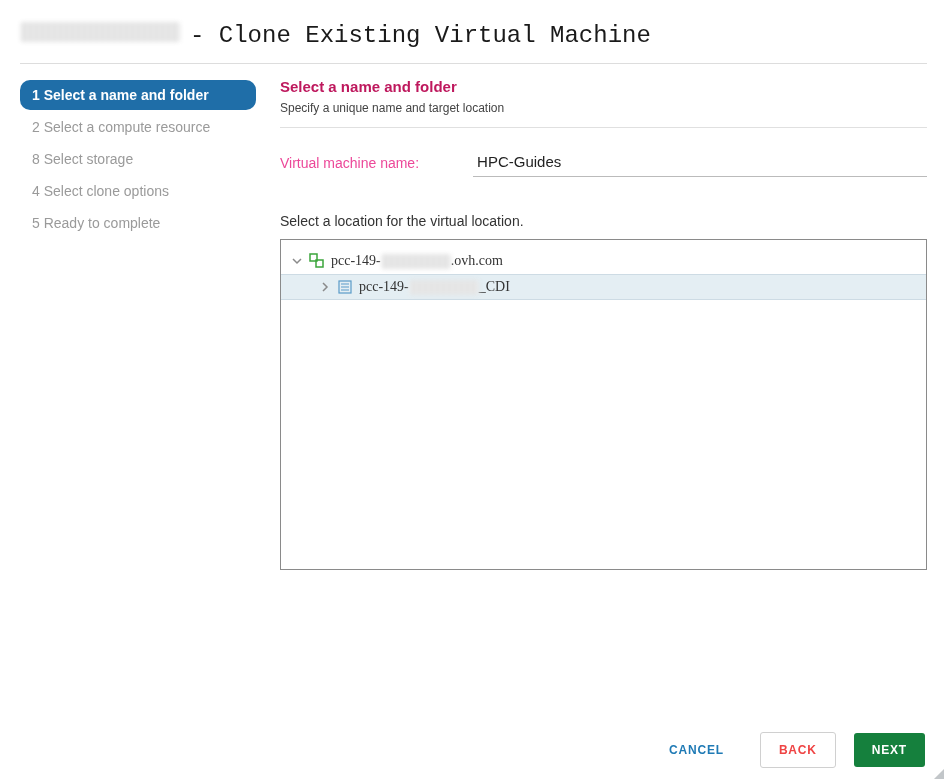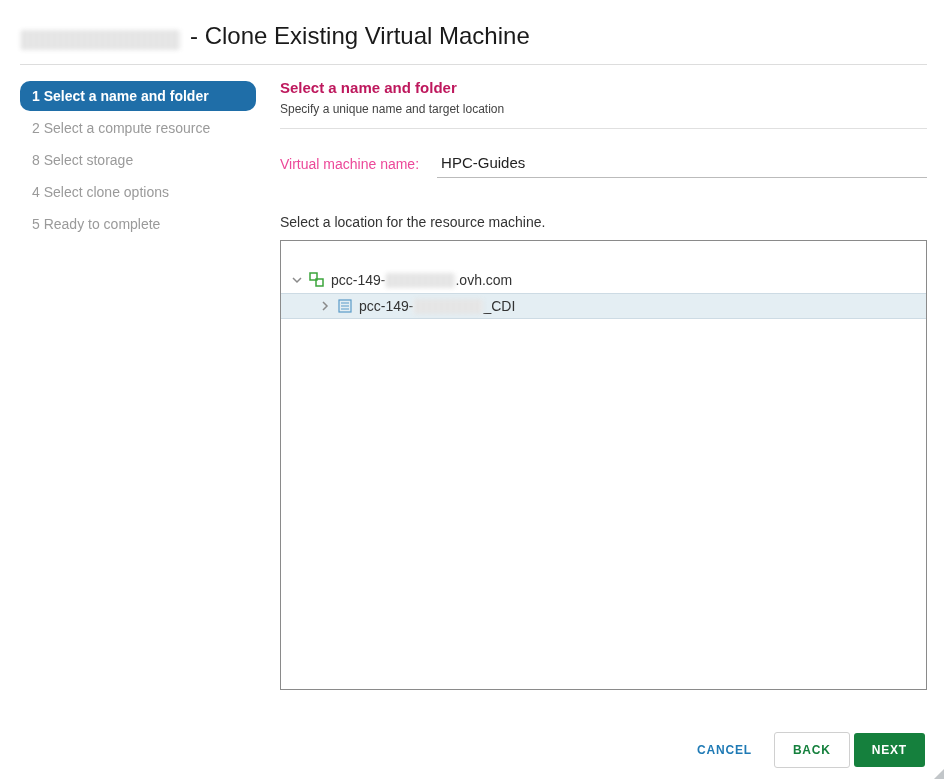--- a/index.html
+++ b/index.html
@@ -10,24 +10,25 @@
     color: #3b3b3b;
     width: 947px;
     height: 782px;
     position: relative;
   }
   .wizard {
     padding: 16px 20px 0 20px;
   }
   .wizard-header {
     display: flex;
-    align-items: flex-end;
+    align-items: flex-start;
     gap: 10px;
     padding: 6px 0 14px 0;
     border-bottom: 1px solid #ddd;
+    font-family: Liberation Mono, monospace;
   }
   .obscured {
     width: 160px; height: 20px;
     background: repeating-linear-gradient(90deg,#eee,#eee 3px,#ddd 3px,#ddd 6px);
     filter: blur(2px);
     border-radius: 2px;
   }
   .obscured.sm { width: 70px; height: 15px; display:inline-block; vertical-align:middle;}
   .wizard-title {
     font-size: 24px;
@@ -80,32 +81,34 @@
   }
   .field-label { font-size: 14px; color: #ec4899; }
   .field-input {
     flex: 1;
     font-size: 15px;
     padding: 5px 4px 6px 4px;
     border: none;
     border-bottom: 1px solid #bbb;
     outline: none;
     color: #222;
+    margin-left: 36px;
   }
   .location-label {
     font-size: 14px;
     color: #333;
     margin-top: 36px;
     margin-bottom: 10px;
   }
   .tree-box {
     border: 1px solid #8a8a8a;
-    height: 450px;
+    height: 331px;
     overflow: auto;
-    padding: 26px 0;
+    padding: 8px 0;
+    font-family: Liberation Serif, serif;
   }
   .tree-row {
     display: flex;
     align-items: center;
     height: 26px;
     gap: 6px;
     padding-left: 10px;
     font-size: 14px;
     color: #333;
     cursor: pointer;
@@ -121,36 +124,36 @@
     display:inline-flex; align-items:center; justify-content:center;
     color: #8a8a8a;
     font-size: 10px;
   }
   .tree-icon { width:16px; height:16px; display:inline-flex; align-items:center; justify-content:center;}
   .footer {
     position: absolute;
     bottom: 14px;
     right: 22px;
     display: flex;
-    gap: 4px;
+    gap: 18px;
     align-items: center;
   }
   .btn {
     font-size: 12px;
     letter-spacing: 0.8px;
     font-weight: 600;
     padding: 10px 18px;
     border-radius: 3px;
     cursor: pointer;
     border: none;
     background: transparent;
   }
   .btn.text { color: #1f7ab5; }
   .btn.outline {
-    color: #15803d;
+    color: #ef4444;
     border: 1px solid #d0d0d0;
     background: #fff;
   }
   .btn.primary {
     background: #15803d;
     color: #fff;
   }
   .resize-grip {
     position:absolute; right:3px; bottom:3px;
     width:0;height:0;
@@ -181,21 +184,21 @@
 
     <div class="panel">
       <div class="panel-title">Select a name and folder</div>
       <div class="panel-sub">Specify a unique name and target location</div>
 
       <div class="field-row">
         <span class="field-label">Virtual machine name:</span>
         <input class="field-input" value="HPC-Guides" style="">
       </div>
 
-      <div class="location-label">Select a location for the resource machine.</div>
+      <div class="location-label">Select a location for the virtual location.</div>
 
       <div class="tree-box">
         <div class="tree-row">
           <span class="caret">
             <svg width="10" height="10" viewBox="0 0 10 10">
                 <path d="M1 3 L5 7 L9 3" fill="none" stroke="#8a8a8a" stroke-width="1.5"></path>
               </svg>
           </span>
           <span class="tree-icon">
             <svg width="16" height="16" viewBox="0 0 16 16">

